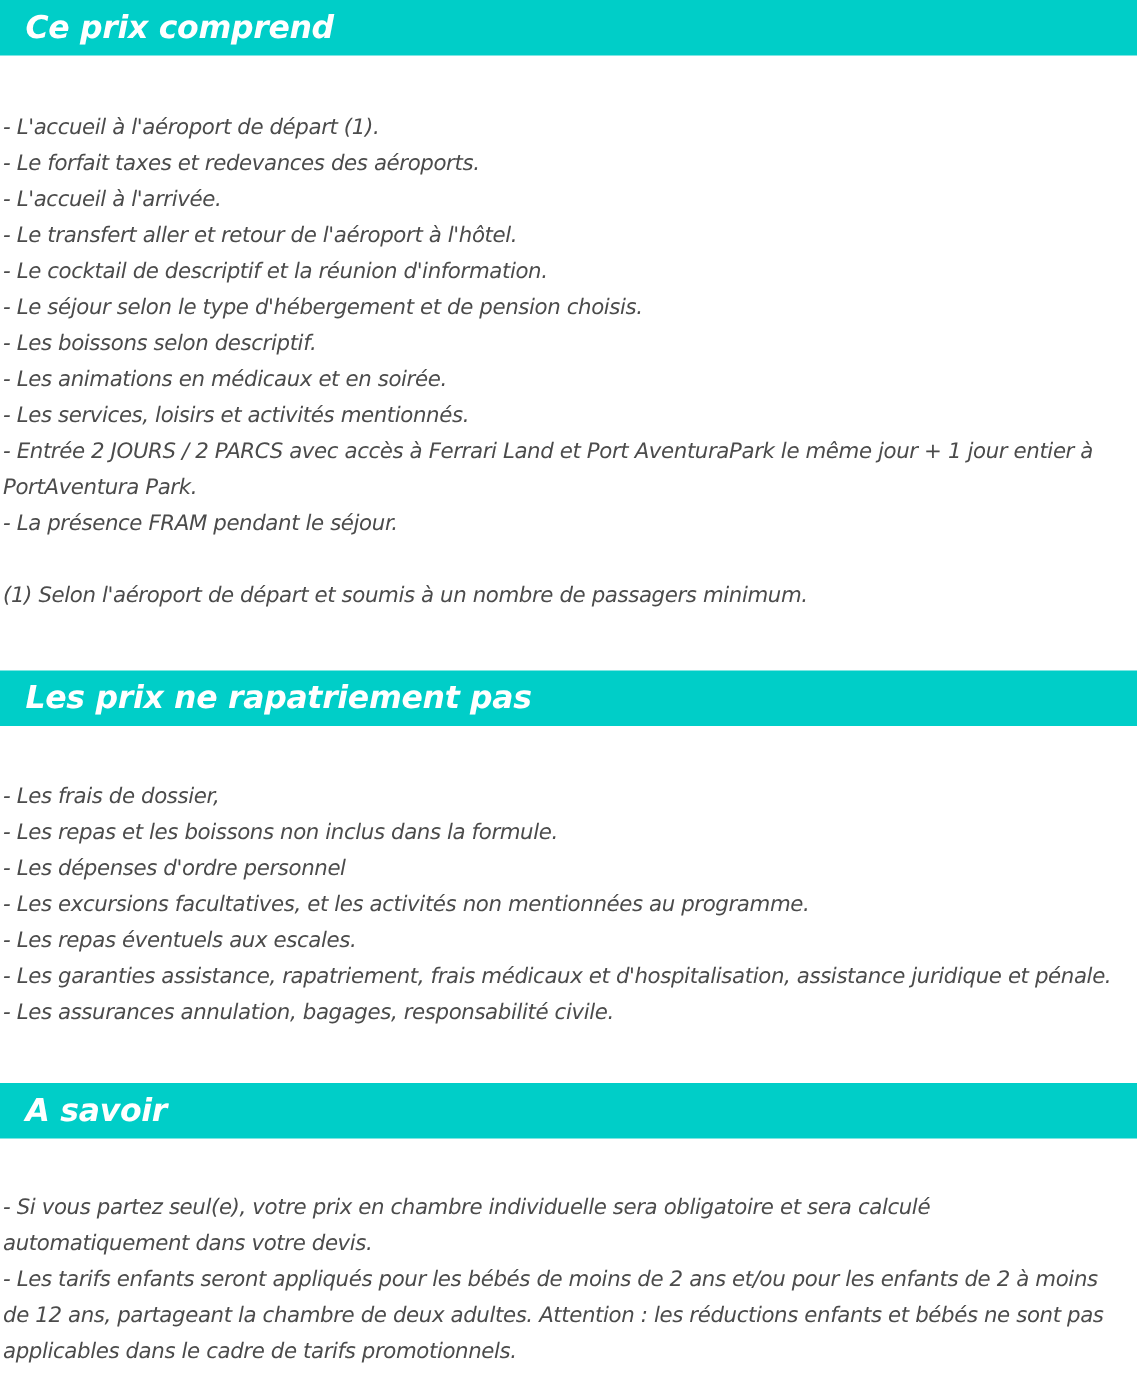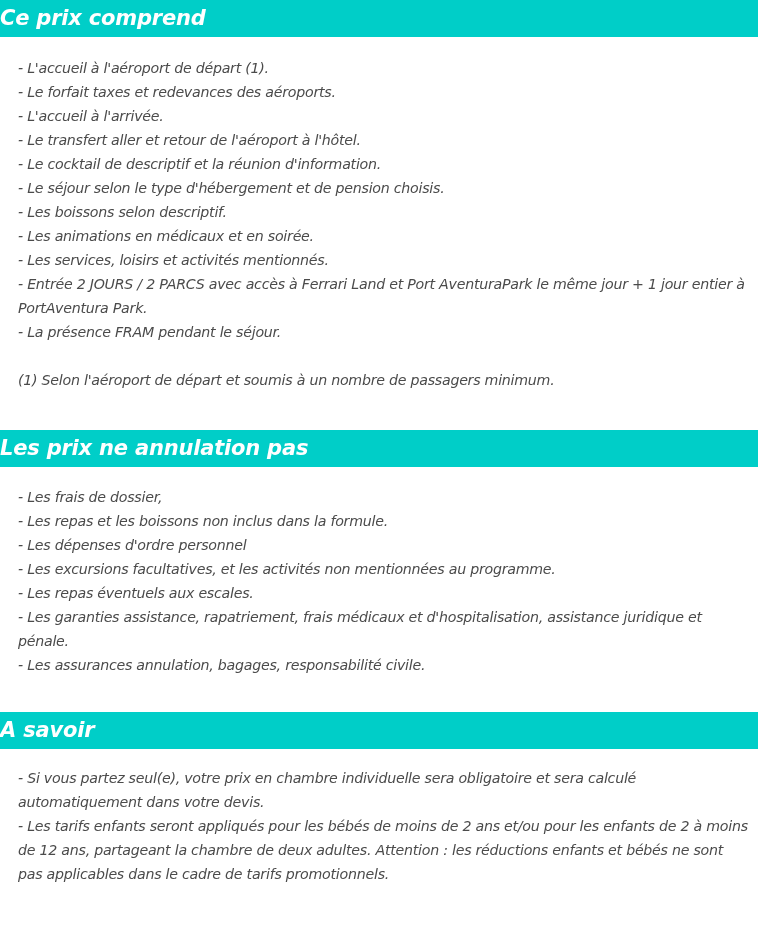--- a/index.html
+++ b/index.html
@@ -22,36 +22,38 @@
   }
 
   
   .section-header {
     width: 100%;
     height: 37px;
     background: #00cec8;
     display: flex;
     align-items: center;
     box-sizing: border-box;
+    padding-left: 17px;
   }
   .section-header-title {
     color: #ffffff;
     font-family: "DejaVu Sans", "Liberation Sans", sans-serif;
     font-style: italic;
     font-weight: bold;
     font-size: 21px;
     line-height: 21px;
     letter-spacing: -0.2px;
     white-space: nowrap;
   }
 
   
   .section-body {
     box-sizing: border-box;
-    padding: 0 10px 0 18px;
+    padding: 0 10px 0 2px;
+    margin-top: 17px;
   }
   .body-line {
     color: #4b4b4b;
     font-family: "DejaVu Sans", "Liberation Sans", sans-serif;
     font-style: italic;
     font-size: 14.2px;
     line-height: 24px;
     letter-spacing: -0.25px;
     text-align: left;
   }
@@ -96,21 +98,21 @@
       <div class="body-line">- La présence FRAM pendant le séjour.</div>
       <div class="gap-note"></div>
       <div class="body-note">(1) Selon l'aéroport de départ et soumis à un nombre de passagers minimum.</div>
     </div>
   </div>
 
   <div class="gap-section"></div>
 
   <div class="section">
     <div class="section-header">
-      <span class="section-header-title">Les prix ne annulation pas</span>
+      <span class="section-header-title">Les prix ne rapatriement pas</span>
     </div>
     <div class="pad-after-header-2"></div>
     <div class="section-body">
       <div class="body-line">- Les frais de dossier,</div>
       <div class="body-line">- Les repas et les boissons non inclus dans la formule.</div>
       <div class="body-line">- Les dépenses d'ordre personnel</div>
       <div class="body-line">- Les excursions facultatives, et les activités non mentionnées au programme.</div>
       <div class="body-line">- Les repas éventuels aux escales.</div>
       <div class="body-line">- Les garanties assistance, rapatriement, frais médicaux et d'hospitalisation, assistance juridique et pénale.</div>
       <div class="body-line">- Les assurances annulation, bagages, responsabilité civile.</div>

